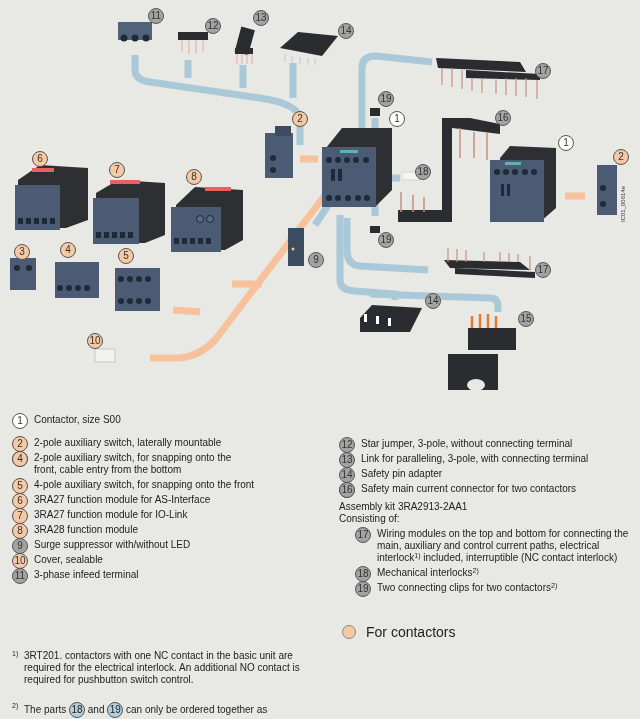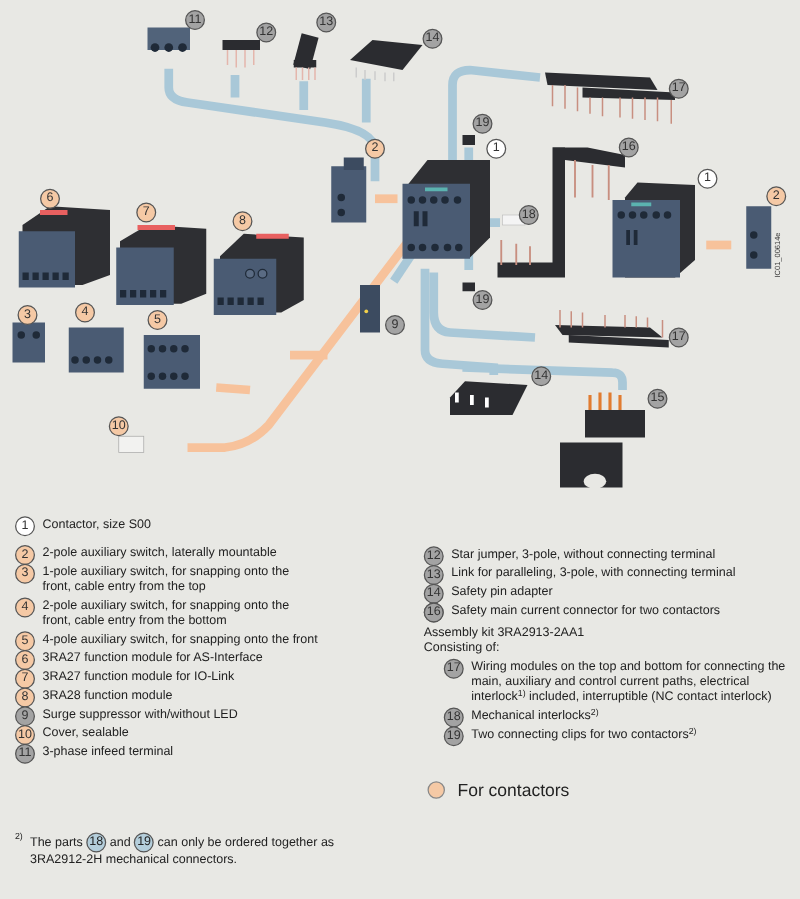--- a/index.html
+++ b/index.html
@@ -317,21 +317,21 @@
   <div class="badge b-blue" style="left:425px;top:293px;">14</div>
   <div class="badge b-blue" style="left:518px;top:311px;">15</div>
   <div class="badge b-orange" style="left:87px;top:333px;">10</div>
 
   <div class="vtext" style="left:620px;top:222px;">IC01_00614e</div>
 </div>
 
 <div class="legend" style="left:12px;top:414px;width:300px;">
   <div class="row" style="margin-bottom:11px;"><span class="badge b-white">1</span><span>Contactor, size S00</span></div>
   <div class="row"><span class="badge b-orange">2</span><span>2-pole auxiliary switch, laterally mountable</span></div>
-  <div class="row" style="width:215px;"><span class="badge b-orange">3</span><span>1-pole auxiliary switch, for snapping onto the front, cable entry from the top</span></div>
+  <div class="row" style="width:215px;"><span class="badge b-orange">3</span></div>
   <div class="row" style="width:215px;"><span class="badge b-orange">4</span><span>2-pole auxiliary switch, for snapping onto the front, cable entry from the bottom</span></div>
   <div class="row"><span class="badge b-orange">5</span><span>4-pole auxiliary switch, for snapping onto the front</span></div>
   <div class="row"><span class="badge b-orange">6</span><span>3RA27 function module for AS-Interface</span></div>
   <div class="row"><span class="badge b-orange">7</span><span>3RA27 function module for IO-Link</span></div>
   <div class="row"><span class="badge b-orange">8</span><span>3RA28 function module</span></div>
   <div class="row"><span class="badge b-blue">9</span><span>Surge suppressor with/without LED</span></div>
   <div class="row"><span class="badge b-orange">10</span><span>Cover, sealable</span></div>
   <div class="row"><span class="badge b-blue">11</span><span>3-phase infeed terminal</span></div>
 </div>
 
@@ -348,14 +348,15 @@
     <div class="row"><span class="badge b-blue">18</span><span>Mechanical interlocks</span><span class="sup">2)</span></div>
     <div class="row"><span class="badge b-blue">19</span><span>Two connecting clips for two contactors</span><span class="sup">2)</span></div>
   </div>
 </div>
 
 <div class="key" style="left:342px;top:626px;">
   <div class="row"><span class="dot" style="background:#f5c9a5;"></span><span>For contactors</span></div>
 </div>
 
 <div class="foot" style="left:12px;top:650px;width:290px;">
+  <div class="row"><span class="mark">1)</span><span>3RT201. contactors with one NC contact in the basic unit are required for the electrical interlock. An additional NO contact is required for pushbutton switch control.</span></div>
   <div class="row" style="margin-top:16px;"><span class="mark">2)</span><span>The parts</span> <span class="inbadge">18</span> <span>and</span> <span class="inbadge">19</span> <span>can only be ordered together as 3RA2912-2H mechanical connectors.</span></div>
 </div>
 
 </body></html>

